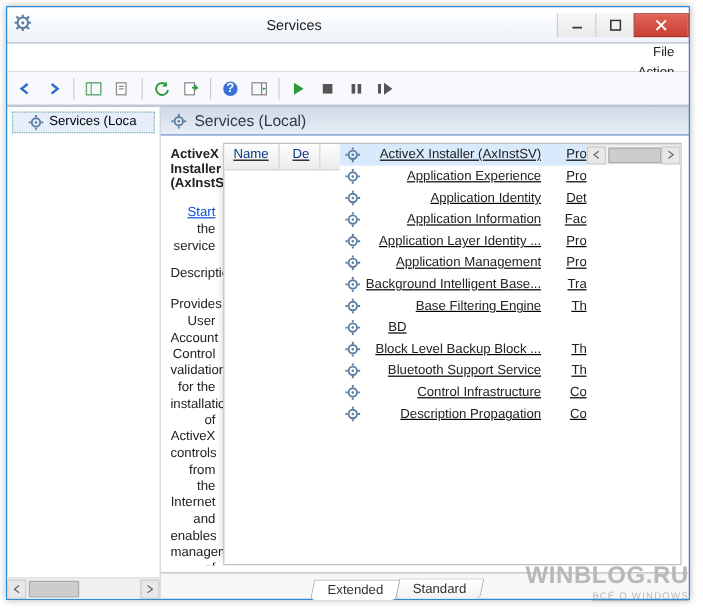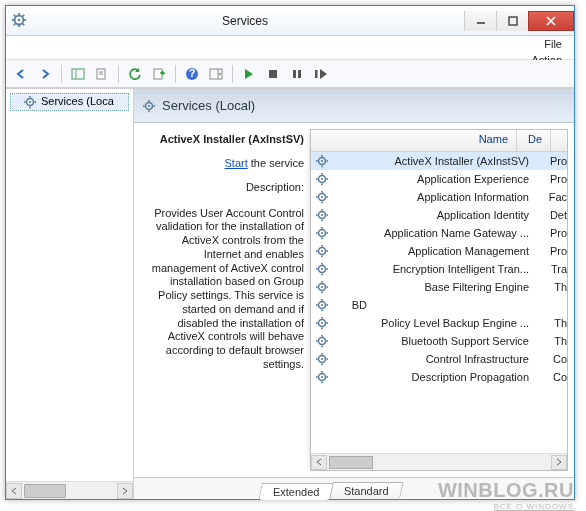--- a/index.html
+++ b/index.html
@@ -30,52 +30,52 @@
 .leftpane { width:128px; background:#fff; border-right:1px solid #d0d0d0; display:flex; flex-direction:column; }
 .tree { flex:1; padding:4px; }
 .tree-row { display:flex; align-items:flex-start; gap:4px; background:#e6eefb; border:1px dotted #7aa; padding:1px 12px; }
 .tree-row span.txt { white-space:nowrap; overflow:hidden; }
 .hscroll { height:18px; background:#f0f0f0; border-top:1px solid #ddd; display:flex; align-items:center; }
 .hscroll .ar { width:16px; height:16px; background:#e8e8e8; display:flex; align-items:center; justify-content:center; border:1px solid #ccc; }
 .hscroll .thumb { width:42px; height:14px; background:#cdcdcd; border:1px solid #aaa; margin-left:2px; border-radius:1px; }
 
 
 .rightpane { flex:1; display:flex; flex-direction:column; min-width:0; }
-.rp-header { height:34px; background:linear-gradient(#cfd9e6,#e8eef6); border-bottom:1px solid #b7c3d3; display:flex; align-items:center; gap:6px; padding:0 8px; }
+.rp-header { height:24px; background:linear-gradient(#cfd9e6,#e8eef6); border-bottom:1px solid #b7c3d3; display:flex; align-items:center; gap:6px; padding:0 8px; }
 .rp-header .lbl { font-size:13px; color:#2b3a4a; }
 
 .rp-body { flex:1; background:#fff; display:flex; padding:6px; gap:0; min-height:0;text-align:right; }
 .detail { width:170px; padding:4px 6px 4px 2px; overflow:hidden; }
 .detail .sname { font-weight:bold; color:#222; font-size:11px; margin-bottom:12px; }
 .detail .start { color:#0a4fd6; text-decoration:underline; }
 .detail .svc-text { color:#222; line-height:1.25; }
 .detail p { margin-bottom:10px; font-size:11px; }
 
-.listwrap { flex:1; border:1px solid #bfbfbf; display:flex; flex-direction:column; min-height:0; background:#fff; box-shadow:-3px 0 6px -4px rgba(0,0,0,.25); }
+.listwrap { flex:1; border:1px solid #bfbfbf; display:flex; min-height:0; background:#fff; box-shadow:-3px 0 6px -4px rgba(0,0,0,.25);text-decoration:underline; }
 .cols { display:flex; height:22px; background:linear-gradient(#fdfdfd,#ececec); border-bottom:1px solid #cfcfcf; }
 .col { padding:3px 8px; border-right:1px solid #d4d4d4; color:#093a8a; font-size:11px; }
 .col.name { flex:1; }
 .col.desc { width:34px; }
 .col.blank { width:14px; border-right:none; }
 .rows { flex:1; overflow:hidden; }
 .row { display:flex; align-items:center; height:18px; padding-left:4px; gap:4px; }
 .row.selected { background:#d9eafc; }
 .row .rname { flex:1; white-space:nowrap; overflow:hidden; text-overflow:ellipsis; color:#222; }
 .row .rdesc { width:34px; white-space:nowrap; overflow:hidden; color:#222; }
 .listscroll { height:17px; background:#f0f0f0; border-top:1px solid #ddd; display:flex; align-items:center; }
 .listscroll .ar { width:16px; height:15px; background:#e8e8e8; border:1px solid #ccc; display:flex;align-items:center;justify-content:center; }
 .listscroll .thumb { width:44px; height:13px; background:#cdcdcd; border:1px solid #aaa; margin-left:2px; }
 .listscroll .track { flex:1; }
 
 .tabs { height:22px; display:flex; align-items:flex-end; border-top:1px solid #c8c8c8; background:#f7f7f7; padding-left:126px; }
 .tab { padding:2px 12px; border:1px solid #b8b8b8; border-bottom:none; background:linear-gradient(#fff,#f1f1f1); margin-right:-1px; font-size:11px; color:#333; border-radius:0 0 4px 4px; transform:skewX(-12deg); }
 .tab > span { display:inline-block; transform:skewX(12deg); }
 .tab.active { background:#fff; position:relative; top:1px; }
 
-.watermark { position:absolute; right:12px; bottom:0; text-align:right; color:#b8b8b8; font-family:Arial,sans-serif; pointer-events:none; }
+.watermark { position:absolute; right:12px; bottom:10px; text-align:right; color:#b8b8b8; font-family:Arial,sans-serif; pointer-events:none; }
 .watermark .big { font-size:20px; font-weight:bold; letter-spacing:0.5px; }
 .watermark .small { font-size:8px; letter-spacing:1px;text-decoration:underline; }
 
 
 .gear { width:14px; height:14px; }
 </style>
 </head>
 <body>
 
 <div class="window">
@@ -298,49 +298,49 @@
                 <svg class="gear" width="13" height="13" viewBox="0 0 16 16">
                   <circle cx="8" cy="8" r="4" fill="none" stroke="#5b7da0" stroke-width="1.8"></circle>
                   <circle cx="8" cy="8" r="1.2" fill="#5b7da0"></circle>
                   <g stroke="#5b7da0" stroke-width="1.8">
                     <line x1="8" y1="1" x2="8" y2="3"></line>
                     <line x1="8" y1="13" x2="8" y2="15"></line>
                     <line x1="1" y1="8" x2="3" y2="8"></line>
                     <line x1="13" y1="8" x2="15" y2="8"></line>
                   </g>
                 </svg>
+                <span class="rname">Application Identity</span>
+                <span class="rdesc">Det</span>
+              </div>
+              <div class="row">
+                <svg class="gear" width="13" height="13" viewBox="0 0 16 16">
+                  <circle cx="8" cy="8" r="4" fill="none" stroke="#5b7da0" stroke-width="1.8"></circle>
+                  <circle cx="8" cy="8" r="1.2" fill="#5b7da0"></circle>
+                  <g stroke="#5b7da0" stroke-width="1.8">
+                    <line x1="8" y1="1" x2="8" y2="3"></line>
+                    <line x1="8" y1="13" x2="8" y2="15"></line>
+                    <line x1="1" y1="8" x2="3" y2="8"></line>
+                    <line x1="13" y1="8" x2="15" y2="8"></line>
+                  </g>
+                </svg>
                 <span class="rname">Application Information</span>
                 <span class="rdesc">Fac</span>
               </div>
               <div class="row">
                 <svg class="gear" width="13" height="13" viewBox="0 0 16 16">
                   <circle cx="8" cy="8" r="4" fill="none" stroke="#5b7da0" stroke-width="1.8"></circle>
                   <circle cx="8" cy="8" r="1.2" fill="#5b7da0"></circle>
                   <g stroke="#5b7da0" stroke-width="1.8">
                     <line x1="8" y1="1" x2="8" y2="3"></line>
                     <line x1="8" y1="13" x2="8" y2="15"></line>
                     <line x1="1" y1="8" x2="3" y2="8"></line>
                     <line x1="13" y1="8" x2="15" y2="8"></line>
                   </g>
                 </svg>
-                <span class="rname">Application Identity</span>
-                <span class="rdesc">Det</span>
-              </div>
-              <div class="row">
-                <svg class="gear" width="13" height="13" viewBox="0 0 16 16">
-                  <circle cx="8" cy="8" r="4" fill="none" stroke="#5b7da0" stroke-width="1.8"></circle>
-                  <circle cx="8" cy="8" r="1.2" fill="#5b7da0"></circle>
-                  <g stroke="#5b7da0" stroke-width="1.8">
-                    <line x1="8" y1="1" x2="8" y2="3"></line>
-                    <line x1="8" y1="13" x2="8" y2="15"></line>
-                    <line x1="1" y1="8" x2="3" y2="8"></line>
-                    <line x1="13" y1="8" x2="15" y2="8"></line>
-                  </g>
-                </svg>
-                <span class="rname">Application Name Gateway ...</span>
+                <span class="rname">Application Layer Identity ...</span>
                 <span class="rdesc">Pro</span>
               </div>
               <div class="row">
                 <svg class="gear" width="13" height="13" viewBox="0 0 16 16">
                   <circle cx="8" cy="8" r="4" fill="none" stroke="#5b7da0" stroke-width="1.8"></circle>
                   <circle cx="8" cy="8" r="1.2" fill="#5b7da0"></circle>
                   <g stroke="#5b7da0" stroke-width="1.8">
                     <line x1="8" y1="1" x2="8" y2="3"></line>
                     <line x1="8" y1="13" x2="8" y2="15"></line>
                     <line x1="1" y1="8" x2="3" y2="8"></line>
@@ -354,21 +354,21 @@
                 <svg class="gear" width="13" height="13" viewBox="0 0 16 16">
                   <circle cx="8" cy="8" r="4" fill="none" stroke="#5b7da0" stroke-width="1.8"></circle>
                   <circle cx="8" cy="8" r="1.2" fill="#5b7da0"></circle>
                   <g stroke="#5b7da0" stroke-width="1.8">
                     <line x1="8" y1="1" x2="8" y2="3"></line>
                     <line x1="8" y1="13" x2="8" y2="15"></line>
                     <line x1="1" y1="8" x2="3" y2="8"></line>
                     <line x1="13" y1="8" x2="15" y2="8"></line>
                   </g>
                 </svg>
-                <span class="rname">Encryption Intelligent Tran...</span>
+                <span class="rname">Background Intelligent Base...</span>
                 <span class="rdesc">Tra</span>
               </div>
               <div class="row">
                 <svg class="gear" width="13" height="13" viewBox="0 0 16 16">
                   <circle cx="8" cy="8" r="4" fill="none" stroke="#5b7da0" stroke-width="1.8"></circle>
                   <circle cx="8" cy="8" r="1.2" fill="#5b7da0"></circle>
                   <g stroke="#5b7da0" stroke-width="1.8">
                     <line x1="8" y1="1" x2="8" y2="3"></line>
                     <line x1="8" y1="13" x2="8" y2="15"></line>
                     <line x1="1" y1="8" x2="3" y2="8"></line>
@@ -395,21 +395,21 @@
                 <svg class="gear" width="13" height="13" viewBox="0 0 16 16">
                   <circle cx="8" cy="8" r="4" fill="none" stroke="#5b7da0" stroke-width="1.8"></circle>
                   <circle cx="8" cy="8" r="1.2" fill="#5b7da0"></circle>
                   <g stroke="#5b7da0" stroke-width="1.8">
                     <line x1="8" y1="1" x2="8" y2="3"></line>
                     <line x1="8" y1="13" x2="8" y2="15"></line>
                     <line x1="1" y1="8" x2="3" y2="8"></line>
                     <line x1="13" y1="8" x2="15" y2="8"></line>
                   </g>
                 </svg>
-                <span class="rname">Policy Level Backup Engine ...</span>
+                <span class="rname">Block Level Backup Block ...</span>
                 <span class="rdesc">Th</span>
               </div>
               <div class="row">
                 <svg class="gear" width="13" height="13" viewBox="0 0 16 16">
                   <circle cx="8" cy="8" r="4" fill="none" stroke="#5b7da0" stroke-width="1.8"></circle>
                   <circle cx="8" cy="8" r="1.2" fill="#5b7da0"></circle>
                   <g stroke="#5b7da0" stroke-width="1.8">
                     <line x1="8" y1="1" x2="8" y2="3"></line>
                     <line x1="8" y1="13" x2="8" y2="15"></line>
                     <line x1="1" y1="8" x2="3" y2="8"></line>

